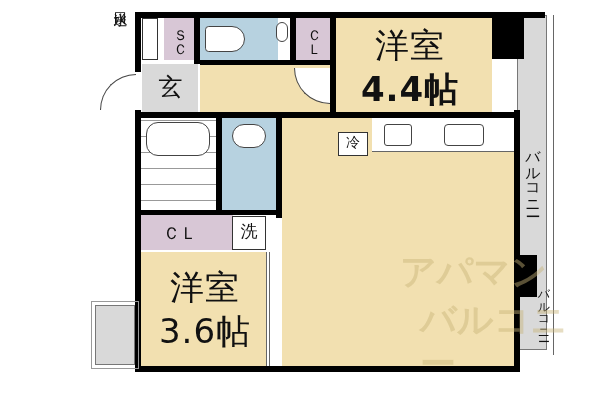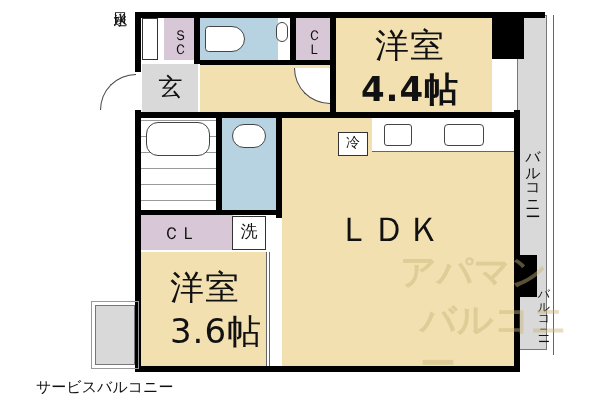--- a/index.html
+++ b/index.html
@@ -79,30 +79,28 @@
 
   <div class="abs room-purple" style="left:141px;top:214px;width:92px;height:36px;"></div>
   <div class="abs sm-label" style="left:150px;top:222px;width:60px;">ＣＬ</div>
   <div class="abs wall" style="left:141px;top:210px;width:140px;height:5px;"></div>
 
   <div class="abs xbox" style="left:232px;top:216px;width:34px;height:34px;"></div>
   <div class="abs sm-label" style="left:232px;top:220px;width:34px;">洗</div>
 
   <div class="abs room-beige" style="left:141px;top:252px;width:128px;height:114px;"></div>
   <div class="abs big-label" style="left:141px;top:268px;width:128px;">洋室</div>
-  <div class="abs big-label" style="left:152px;top:312px;width:128px;">3.6帖</div>
+  <div class="abs big-label" style="left:141px;top:312px;width:128px;">3.6帖</div>
   <div class="abs" style="left:266px;top:252px;width:4px;height:114px;border-left:1px solid #666;border-right:1px solid #666;background:#fff;"></div>
 
   <div class="abs room-beige" style="left:282px;top:118px;width:232px;height:248px;"></div>
   <div class="abs white" style="left:372px;top:118px;width:142px;height:34px;border-bottom:1px solid #666;"></div>
   <div class="abs white" style="left:384px;top:124px;width:28px;height:22px;border:1px solid #444;border-radius:3px;"></div>
   <div class="abs white" style="left:444px;top:124px;width:40px;height:22px;border:1px solid #444;border-radius:4px;"></div>
   <div class="abs xbox" style="left:338px;top:132px;width:30px;height:24px;"></div>
   <div class="abs sm-label" style="left:338px;top:134px;width:30px;font-size:14px;">冷</div>
-  <div class="abs big-label" style="left:300px;top:210px;width:180px;">ＬＤＫ</div>
 
   <div class="abs watermark" style="left:400px;top:250px;">アパマン</div>
   <div class="abs watermark" style="left:420px;top:298px;">バルコニー</div>
 
   <div class="abs room-gray" style="left:95px;top:305px;width:40px;height:60px;border:1px solid #777;outline:1px solid #999;outline-offset:3px;"></div>
-  <div class="abs sm-label" style="left:36px;top:378px;font-size:15px;text-align:left;">サービスバルコニー</div>
 
 </div>
 
 </body></html>

